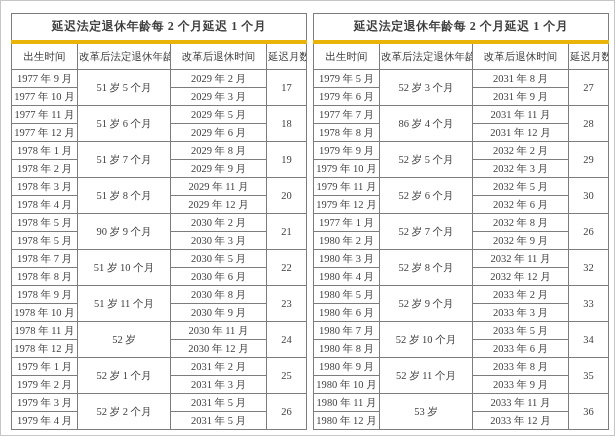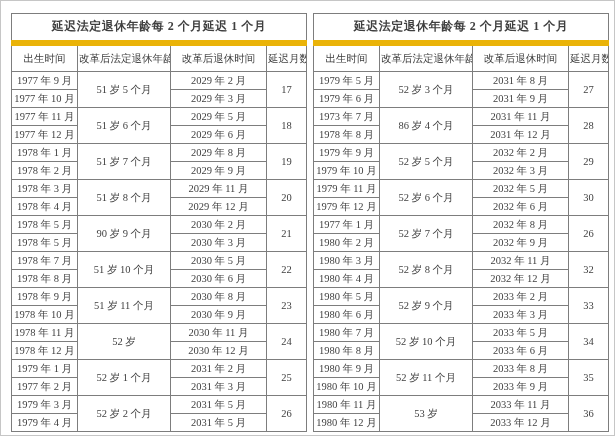--- a/index.html
+++ b/index.html
@@ -17,21 +17,21 @@
   }
   .sched th,.sched td{
     border:1px solid #7d7d7d;
     text-align:center;vertical-align:middle;
     font-size:10.5px;line-height:1.1;
     padding:0 1px;overflow:hidden;white-space:nowrap;
     color:#3f3f3f;font-weight:normal;
   }
   .sched th.title{
     height:26px;font-size:12px;font-weight:bold;
-    letter-spacing:.5px;border-bottom:6px solid #eab308;
+    letter-spacing:.5px;border-bottom:4px solid #eab308;
   }
   .sched tr.hdr th{height:25px;}
   .sched td{height:17px;}
   .c-birth{width:66px;}
   .c-age{width:93px;}
   .c-retire{width:96px;}
   .c-delay{width:40px;}
 </style>
 </head>
 <body>
@@ -135,21 +135,21 @@
       <td>1978 年 12 月</td>
       <td>2030 年 12 月</td>
     </tr>
     <tr>
       <td>1979 年 1 月</td>
       <td rowspan="2">52 岁 1 个月</td>
       <td>2031 年 2 月</td>
       <td rowspan="2">25</td>
     </tr>
     <tr>
-      <td>1977 年 2 月</td>
+      <td>1979 年 2 月</td>
       <td>2031 年 3 月</td>
     </tr>
     <tr>
       <td>1979 年 3 月</td>
       <td rowspan="2">52 岁 2 个月</td>
       <td>2031 年 5 月</td>
       <td rowspan="2">26</td>
     </tr>
     <tr>
       <td>1979 年 4 月</td>
@@ -181,21 +181,21 @@
       <td>1979 年 5 月</td>
       <td rowspan="2">52 岁 3 个月</td>
       <td>2031 年 8 月</td>
       <td rowspan="2">27</td>
     </tr>
     <tr>
       <td>1979 年 6 月</td>
       <td>2031 年 9 月</td>
     </tr>
     <tr>
-      <td>1973 年 7 月</td>
+      <td>1977 年 7 月</td>
       <td rowspan="2">86 岁 4 个月</td>
       <td>2031 年 11 月</td>
       <td rowspan="2">28</td>
     </tr>
     <tr>
       <td>1978 年 8 月</td>
       <td>2031 年 12 月</td>
     </tr>
     <tr>
       <td>1979 年 9 月</td>

